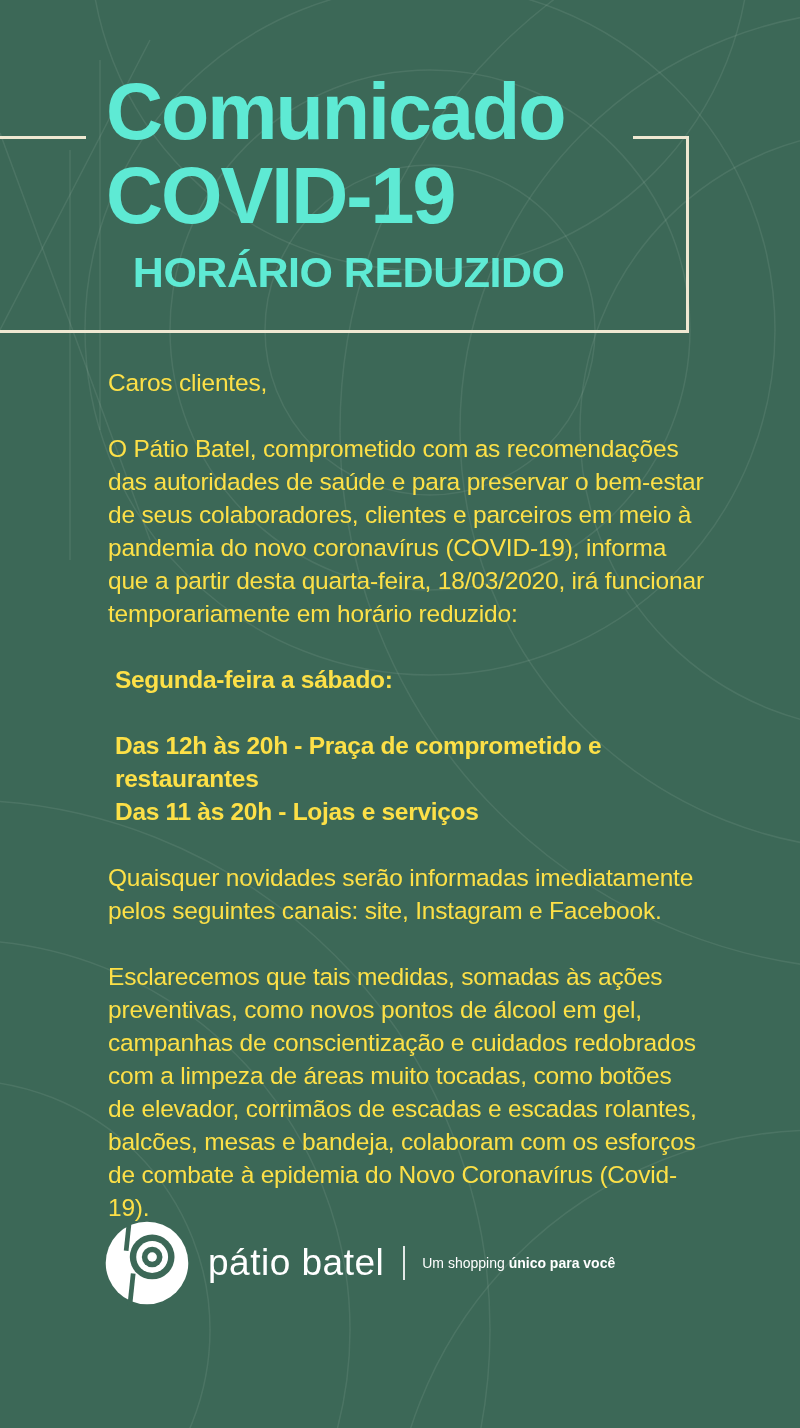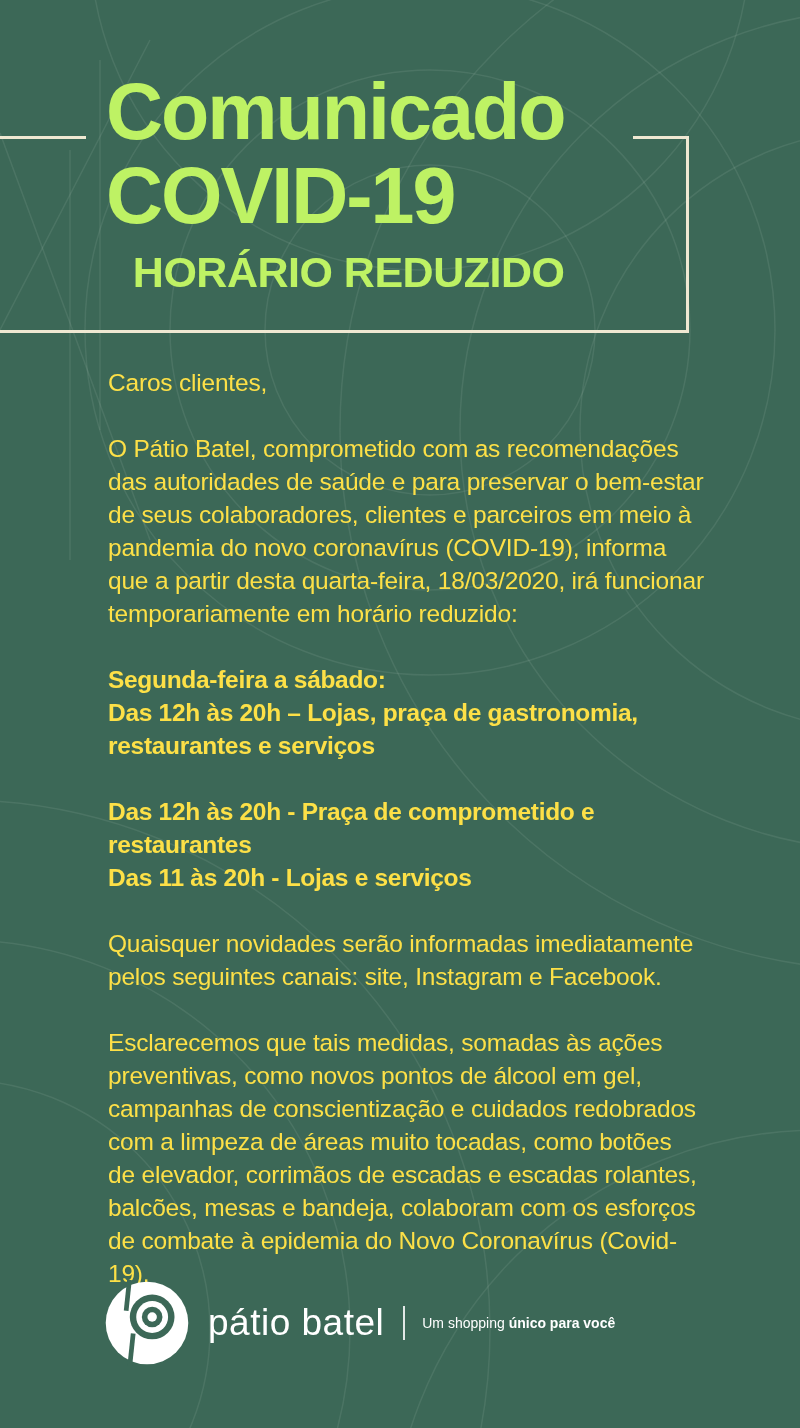--- a/index.html
+++ b/index.html
@@ -11,34 +11,34 @@
   }
   
   .bg-decor{position:absolute;inset:0;z-index:0;pointer-events:none;}
   
   .frame{position:absolute;background:#EFE8D2;z-index:1;}
   .frame-top-left{left:0;top:136px;width:86px;height:3px;}
   .frame-top-right{left:633px;top:136px;width:56px;height:3px;}
   .frame-right{left:686px;top:136px;width:3px;height:197px;}
   .frame-bottom{left:0;top:330px;width:689px;height:3px;}
   
-  .title-block{position:absolute;left:106px;top:70px;z-index:2;color:#bef264;}
+  .title-block{position:absolute;left:106px;top:70px;z-index:2;color:#5eead4;}
   .title-line{font-size:79px;font-weight:800;line-height:84px;letter-spacing:-2px;margin:0;}
   .subtitle{font-size:43px;font-weight:800;letter-spacing:-0.5px;margin:10px 0 0 2px;text-align:right;}
   
   .body-copy{
     position:absolute;left:108px;top:366px;width:596px;z-index:2;
     color:#fde047;font-size:24.5px;line-height:33px;letter-spacing:-0.2px;
   }
   .body-copy p{margin:0 0 33px 0;}
   .body-copy .bold{font-weight:700;letter-spacing:-0.3px;}
-  .sched-line{display:block;}
+  .sched-line{display:block;margin-left:7px;}
   
   .footer{
-    position:absolute;left:104px;top:1280px;z-index:2;
+    position:absolute;left:104px;top:1220px;z-index:2;
     display:flex;align-items:center;color:#FFFFFF;
   }
   .logo-mark{width:86px;height:86px;flex:0 0 auto;}
   .brand-name{
     font-size:37px;font-weight:300;letter-spacing:0.5px;
     margin-left:18px;white-space:nowrap;
   }
   .divider{
     width:2px;height:34px;background:rgba(255,255,255,0.85);
     margin:0 17px 0 19px;flex:0 0 auto;
@@ -83,21 +83,20 @@
   <h1 class="title-line">Comunicado</h1>
   <h1 class="title-line">COVID-19</h1>
   <div class="subtitle">HORÁRIO REDUZIDO</div>
 </header>
 
 <main class="body-copy">
   <p>Caros clientes,</p>
   <p>O Pátio Batel, comprometido com as recomendações das autoridades de saúde e para preservar o bem-estar de seus colaboradores, clientes e parceiros em meio à pandemia do novo coronavírus (COVID-19), informa que a partir desta quarta-feira, 18/03/2020, irá funcionar temporariamente em horário reduzido:</p>
   <p class="bold">
     <span class="sched-line">Segunda-feira a sábado:</span>
-    <span class="sched-line">Das 12h às 20h – Lojas, praça de gastronomia, restaurantes e serviços</span>
   </p>
   <p class="bold">
     <span class="sched-line">Das 12h às 20h - Praça de comprometido e restaurantes</span>
     <span class="sched-line">Das 11 às 20h - Lojas e serviços</span>
   </p>
   <p>Quaisquer novidades serão informadas imediatamente pelos seguintes canais: site, Instagram e Facebook.</p>
   <p>Esclarecemos que tais medidas, somadas às ações preventivas, como novos pontos de álcool em gel, campanhas de conscientização e cuidados redobrados com a limpeza de áreas muito tocadas, como botões de elevador, corrimãos de escadas e escadas rolantes, balcões, mesas e bandeja, colaboram com os esforços de combate à epidemia do Novo Coronavírus (Covid-19).</p>
 </main>
 
 <footer class="footer">

